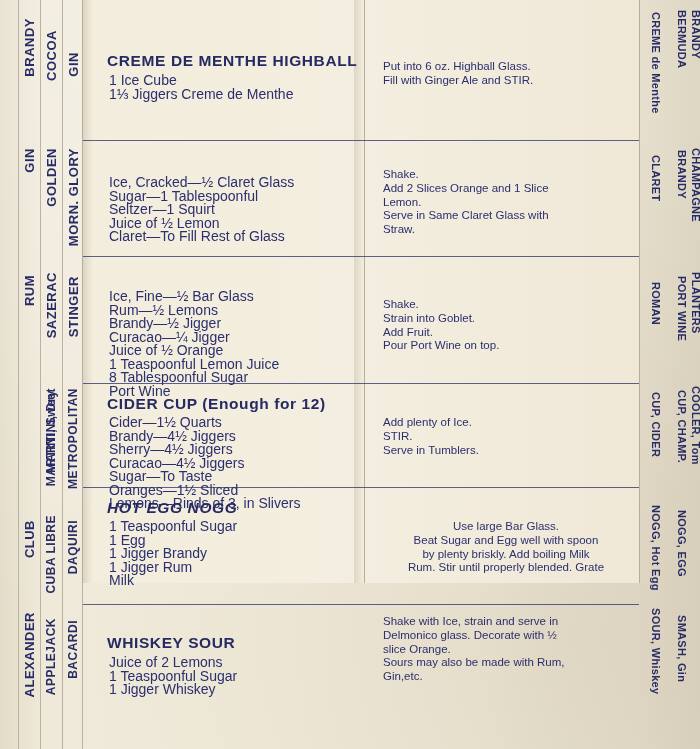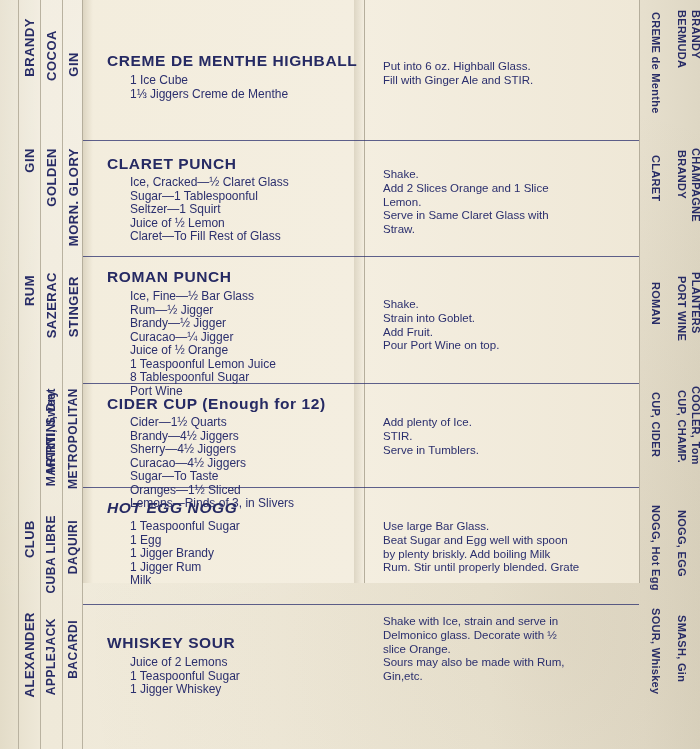--- a/index.html
+++ b/index.html
@@ -66,21 +66,21 @@
   .rowline{
     position:absolute;left:0;right:0;height:1px;background:#2b2f6e;opacity:.75;
   }
   .rname{
     position:absolute;left:24px;
     font-weight:bold;font-size:15.5px;letter-spacing:.6px;
     color:#262a63;
   }
   .ring{
     position:absolute;left:26px;
-    font-size:12px;line-height:13.5px;color:#2b2f6e;margin-left:21px;
+    font-size:14px;line-height:13.5px;color:#2b2f6e;
   }
   .ring div{white-space:nowrap;}
   .rdir{
     position:absolute;left:300px;right:10px;
     font-size:11.5px;line-height:13.8px;color:#2b2f6e;
   }
   .rdir div{white-space:nowrap;}
   
   .fold{
     position:absolute;top:0;bottom:0;width:10px;
@@ -126,40 +126,38 @@
   <div class="rname" style="top: 52px;">CREME DE MENTHE HIGHBALL</div>
       <div class="ring" style="top: 74px;">
         <div>1 Ice Cube</div>
         <div>1⅓ Jiggers Creme de Menthe</div>
       </div>
       <div class="rdir" style="top: 60px;">
         <div>Put into 6 oz. Highball Glass.</div>
         <div>Fill with Ginger Ale and STIR.</div>
       </div>
       <div class="rowline" style="top: 140px;"></div>
-      <div class="rname" style="top: 155px;">CLARET PUNCH</div>
       <div class="ring" style="top: 176px;">
         <div>Ice, Cracked—½ Claret Glass</div>
         <div>Sugar—1 Tablespoonful</div>
         <div>Seltzer—1 Squirt</div>
         <div>Juice of ½ Lemon</div>
         <div>Claret—To Fill Rest of Glass</div>
       </div>
       <div class="rdir" style="top: 168px;">
         <div>Shake.</div>
         <div>Add 2 Slices Orange and 1 Slice</div>
         <div>Lemon.</div>
         <div>Serve in Same Claret Glass with</div>
         <div>     Straw.</div>
       </div>
       <div class="rowline" style="top: 256px;"></div>
-      <div class="rname" style="top: 268px;">ROMAN PUNCH</div>
       <div class="ring" style="top: 290px;">
         <div>Ice, Fine—½ Bar Glass</div>
-        <div>Rum—½ Jigger</div>
+        <div>Rum—½ Lemons</div>
         <div>Brandy—½ Jigger</div>
         <div>Curacao—¼ Jigger</div>
         <div>Juice of ½ Orange</div>
         <div>1 Teaspoonful Lemon Juice</div>
         <div>8 Tablespoonful Sugar</div>
         <div>Port Wine</div>
       </div>
       <div class="rdir" style="top: 298px;">
         <div>Shake.</div>
         <div>Strain into Goblet.</div>
@@ -184,21 +182,21 @@
       </div>
       <div class="rowline" style="top: 487px;"></div>
       <div class="rname" style="top: 499px; font-style: italic;">HOT EGG NOGG</div>
       <div class="ring" style="top: 520px;">
         <div>1 Teaspoonful Sugar</div>
         <div>1 Egg</div>
         <div>1 Jigger Brandy</div>
         <div>1 Jigger Rum</div>
         <div>Milk</div>
       </div>
-      <div class="rdir" style="top: 520px;">
+      <div class="rdir" style="top: 520px; text-align: center;">
         <div>Use large Bar Glass.</div>
         <div>Beat Sugar and Egg well with spoon</div>
         <div>  by plenty briskly.   Add boiling Milk</div>
         <div>  Rum.  Stir until properly blended.  Grate</div>
       </div>
       <div class="rowline" style="top: 604px;"></div>
       <div class="rname" style="top: 634px;">WHISKEY SOUR</div>
       <div class="ring" style="top: 656px;">
         <div>Juice of 2 Lemons</div>
         <div>1 Teaspoonful Sugar</div>

